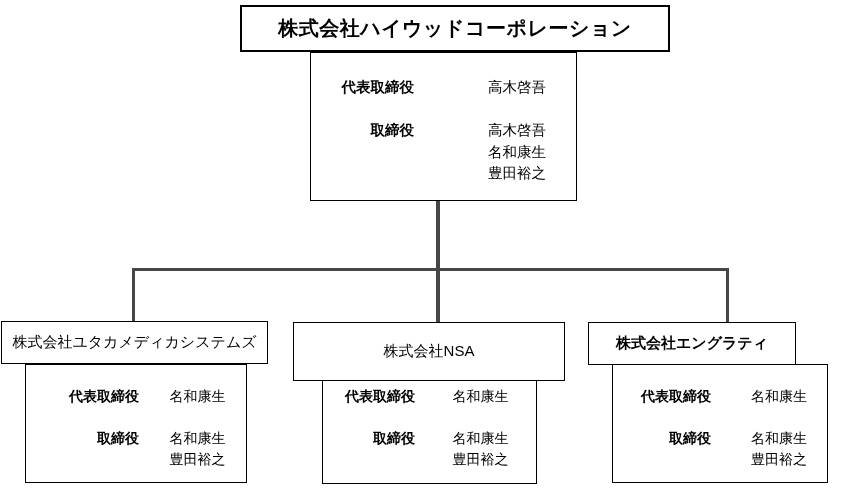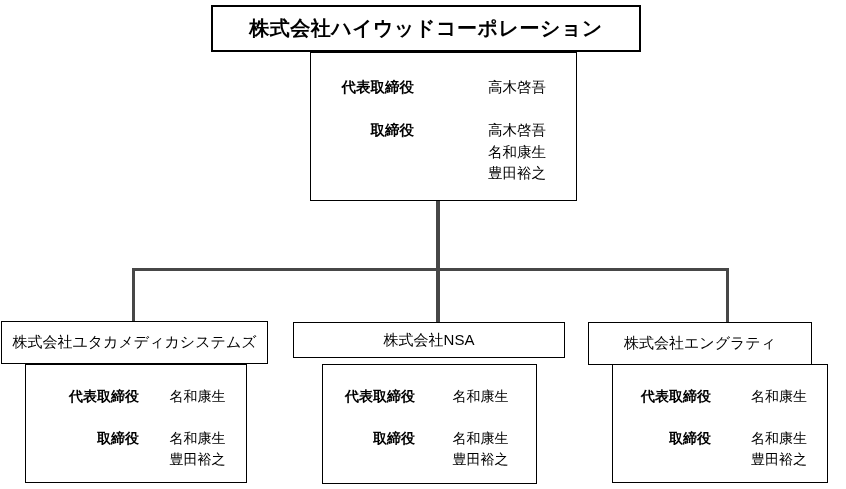--- a/index.html
+++ b/index.html
@@ -12,28 +12,28 @@
   .line{position:absolute;background:var(--connector,#474747);z-index:0;}
   .ln-drop{left:435.5px;top:200px;width:4.5px;height:122px;}
   .ln-h   {left:131.5px;top:268px;width:597px;height:3px;}
   .ln-l   {left:131.5px;top:268px;width:3px;height:54px;}
   .ln-r   {left:725.5px;top:268px;width:3px;height:54px;}
   
   .box{position:absolute;background:#ffffff;border:1.5px solid var(--border,#000000);box-sizing:border-box;}
   .title{display:flex;align-items:center;justify-content:center;text-align:center;z-index:2;}
   .detail{z-index:1;}
   
-  .t0{left:211px;top:5px;width:430px;height:47px;border-width:2px;font-size:20px;font-weight:600;letter-spacing:.5px;}
+  .t0{left:240px;top:5px;width:430px;height:47px;border-width:2px;font-size:20px;font-weight:600;letter-spacing:.5px;}
   .d0{left:310px;top:52px;width:267px;height:149px;padding-top:24px;font-size:14.5px;line-height:21.5px;}
   .d0 .role-row{grid-template-columns:103px 1fr;column-gap:44px;}
   .d0 .spacer{height:21.5px;}
   
   .t1{left:1px;top:321px;width:267px;height:43px;font-size:15px;}
-  .t2{left:293px;top:322px;width:272px;height:36px;font-size:15px;}
-  .t3{left:588px;top:322px;width:224px;height:43px;font-size:15px;}
+  .t2{left:293px;top:322px;width:272px;height:59px;font-size:15px;}
+  .t3{left:588px;top:322px;width:208px;height:43px;font-size:15px;font-weight:bold;}
   
   .cdetail{padding-top:21px;font-size:14px;line-height:21px;}
   .cdetail .spacer{height:21px;}
   .d1{left:25px;top:364px;width:222px;height:119px;}
   .d1 .role-row{grid-template-columns:113px 1fr;column-gap:10px;}
   .d2{left:322px;top:364px;width:215px;height:120px;}
   .d2 .role-row{grid-template-columns:92px 1fr;column-gap:10px;}
   .d3{left:612px;top:364px;width:216px;height:119px;}
   .d3 .role-row{grid-template-columns:98px 1fr;column-gap:20px;}
   

